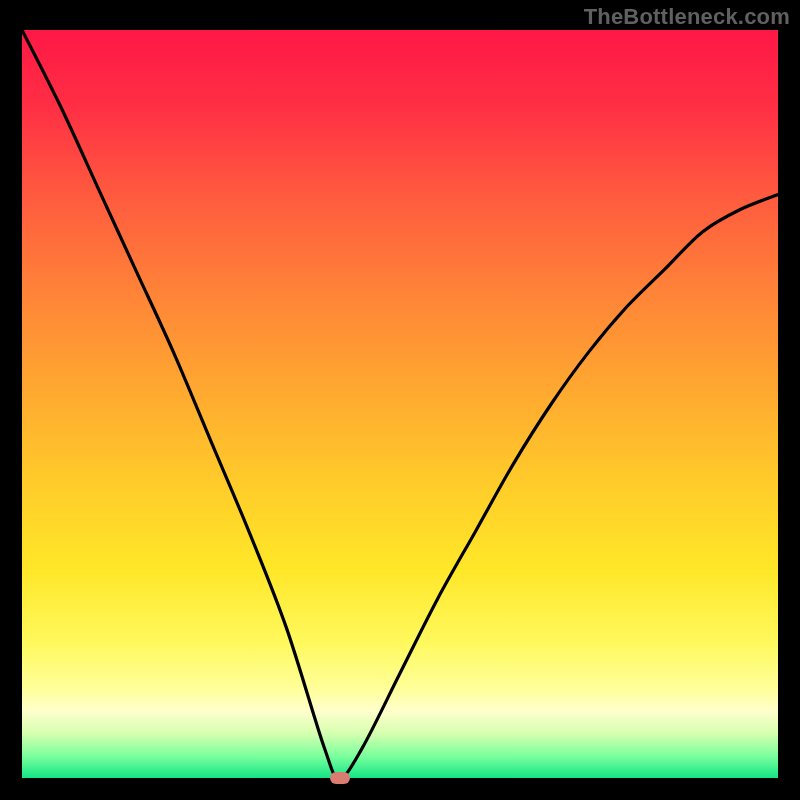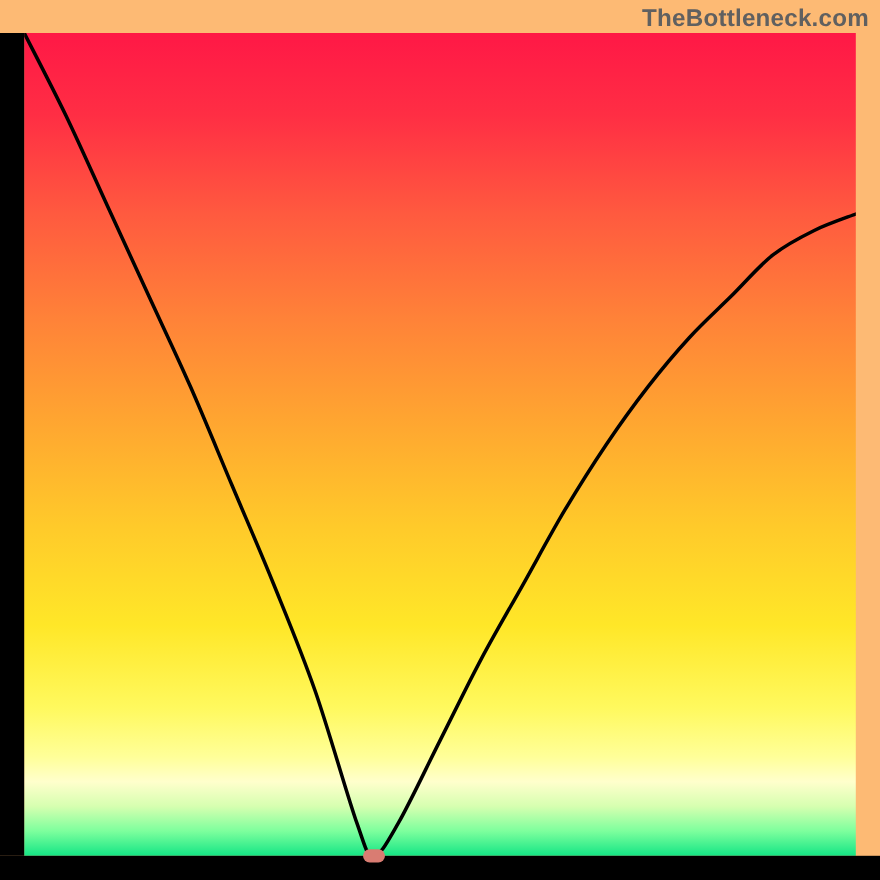--- a/index.html
+++ b/index.html
@@ -1,21 +1,21 @@
 <!DOCTYPE html>
 <html><head>
 <meta charset="utf-8">
 <style>
   * { margin: 0; padding: 0; box-sizing: border-box; }
   html, body { width: 800px; height: 800px; overflow: hidden; background: #fff; }
   .container {
     width: 800px;
     height: 800px;
     position: relative;
-    background: #fdba74;
+    background: #000000;
   }
   .watermark {
     position: absolute;
     top: 4px;
     right: 10px;
     font-family: Arial, Helvetica, sans-serif;
     font-size: 22px;
     font-weight: 600;
     color: #606060;
     letter-spacing: 0.2px;

